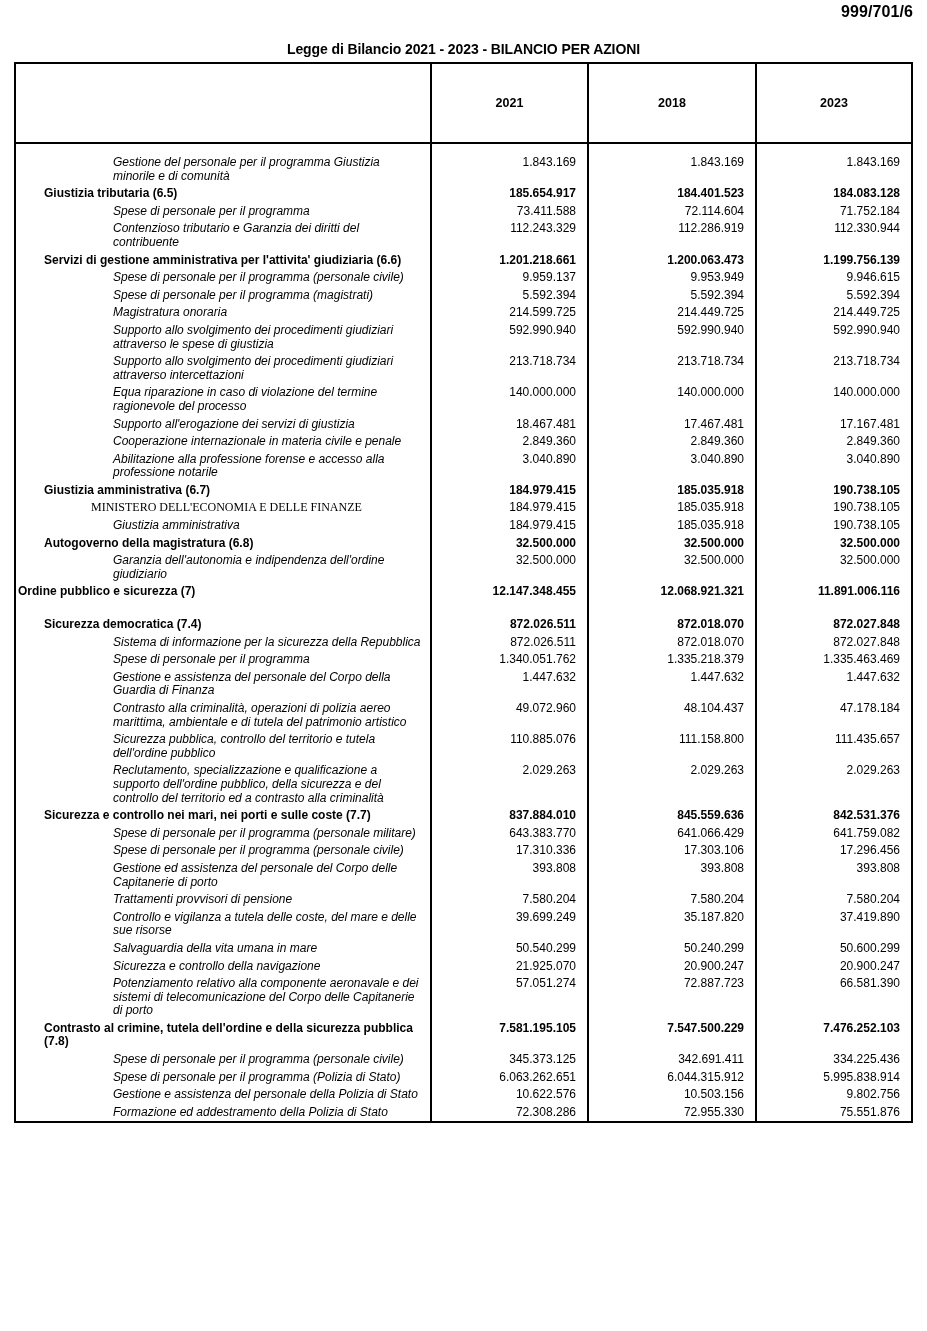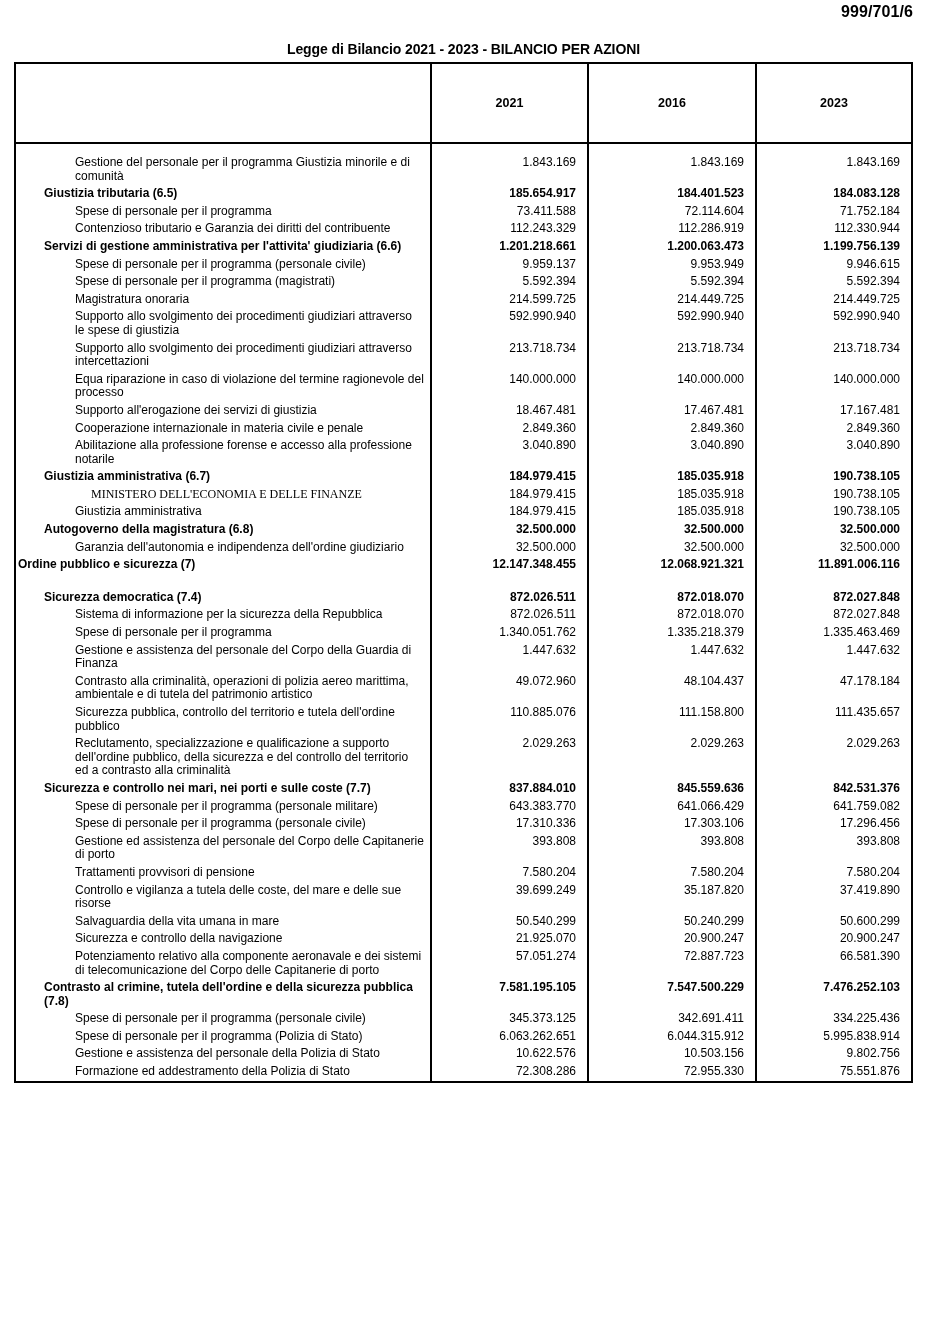--- a/index.html
+++ b/index.html
@@ -102,21 +102,21 @@
   tbody tr.topgap td {
     height: 10px;
     padding: 0;
     line-height: 1px;
     font-size: 1px;
   }
   
   .ind0 { padding-left: 2px; }
   .ind1 { padding-left: 28px; }
   .ind2 { padding-left: 75px; font-family: Liberation Serif, serif; }
-  .ind3 { padding-left: 59px; }
+  .ind3 { padding-left: 97px; font-style: italic; }
 </style>
 </head>
 <body>
 
 <div class="page">
 
   <div class="page-code">999/701/6</div>
 
   <div class="doc-title">Legge di Bilancio 2021 - 2023 - BILANCIO PER AZIONI</div>
 
@@ -125,21 +125,21 @@
       <colgroup>
         <col class="c-label">
         <col class="c-y1">
         <col class="c-y2">
         <col class="c-y3">
       </colgroup>
       <thead>
         <tr>
           <th class="h-label"></th>
           <th>2021</th>
-          <th>2016</th>
+          <th>2018</th>
           <th>2023</th>
         </tr>
       </thead>
       <tbody id="tbody">
           <tr class="topgap">
             <td class="lbl"></td>
             <td class="num"></td>
             <td class="num"></td>
             <td class="num"></td>
           </tr>

